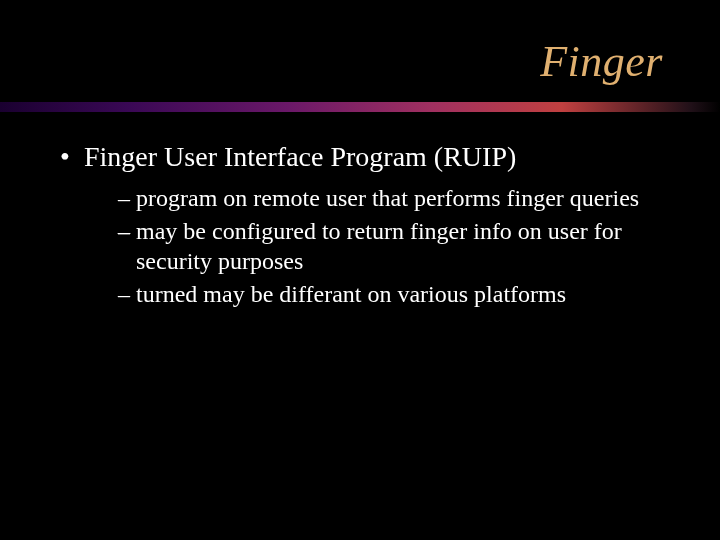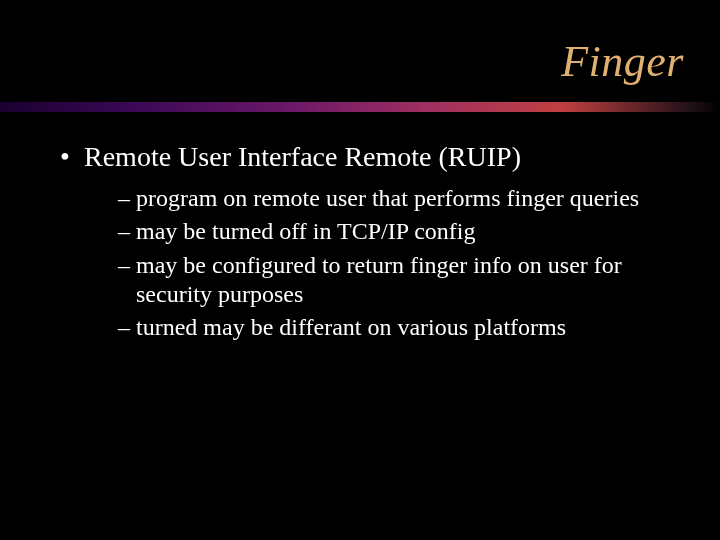--- a/index.html
+++ b/index.html
@@ -16,21 +16,21 @@
     height: 540px;
     position: relative;
     background: #000000;
   }
   .title-area {
     position: absolute;
     top: 36px;
     left: 0;
     width: 720px;
     text-align: right;
-    padding-right: 36px;
+    padding-right: 57px;
     box-sizing: border-box;
   }
   .title-text {
     font-style: italic;
     font-size: 44px;
     color: #e0b070;
     letter-spacing: 0.5px;
   }
   .divider {
     position: absolute;
@@ -89,29 +89,28 @@
 
   <div class="title-area">
     <span class="title-text">Finger</span>
   </div>
 
   <div class="divider"></div>
 
   <div class="body-area">
     <div class="level1">
       <span class="bullet-mark">•</span>
-      <span>Remote User Interface Remote (RUIP)</span>
+      <span>Finger User Interface Program (RUIP)</span>
       <div class="sublist">
         <div class="subitem">
           <span class="dash">–</span>
           <span>program on remote user that performs finger queries</span>
         </div>
         <div class="subitem">
           <span class="dash">–</span>
-          <span>may be turned off in TCP/IP config</span>
         </div>
         <div class="subitem">
           <span class="dash">–</span>
           <span>may be configured to return finger info on user for security purposes</span>
         </div>
         <div class="subitem">
           <span class="dash">–</span>
           <span>turned may be differant on various platforms</span>
         </div>
       </div>

